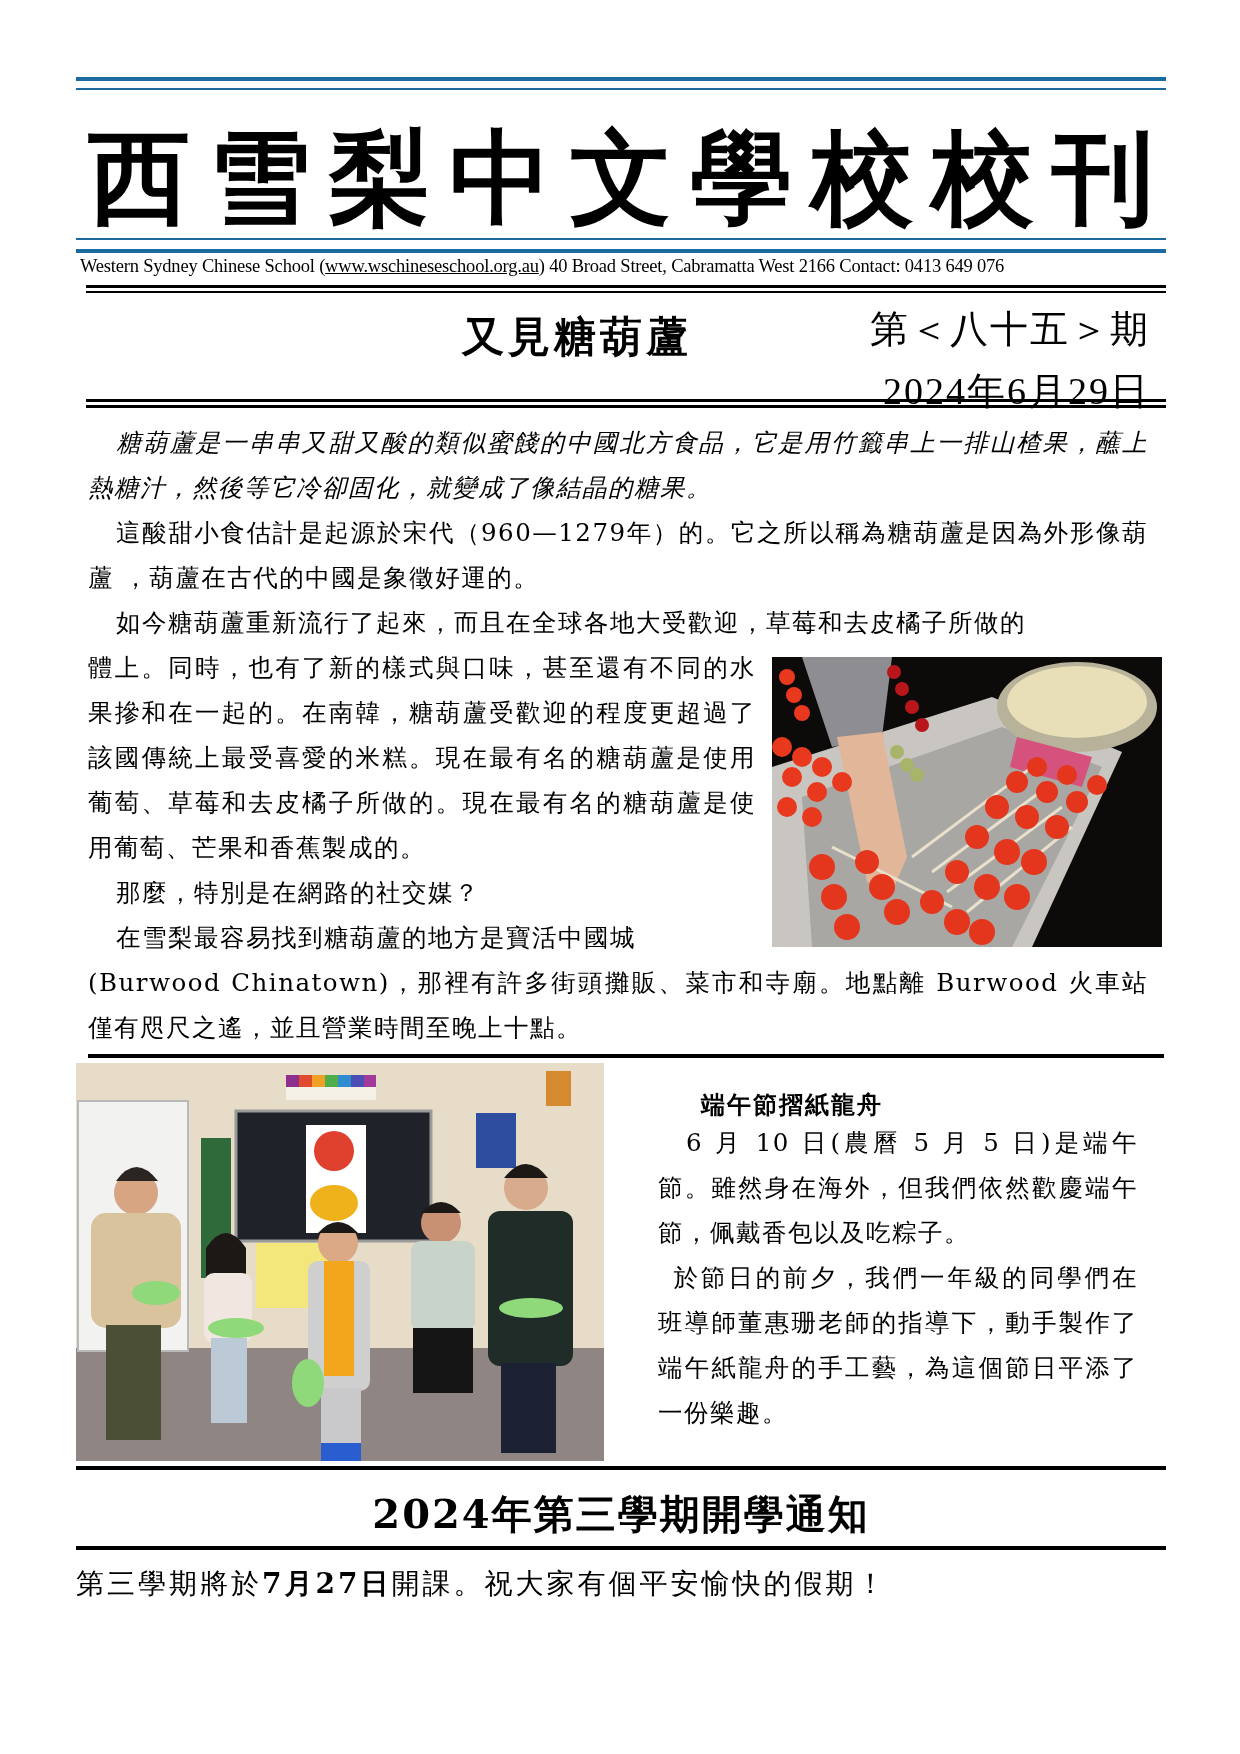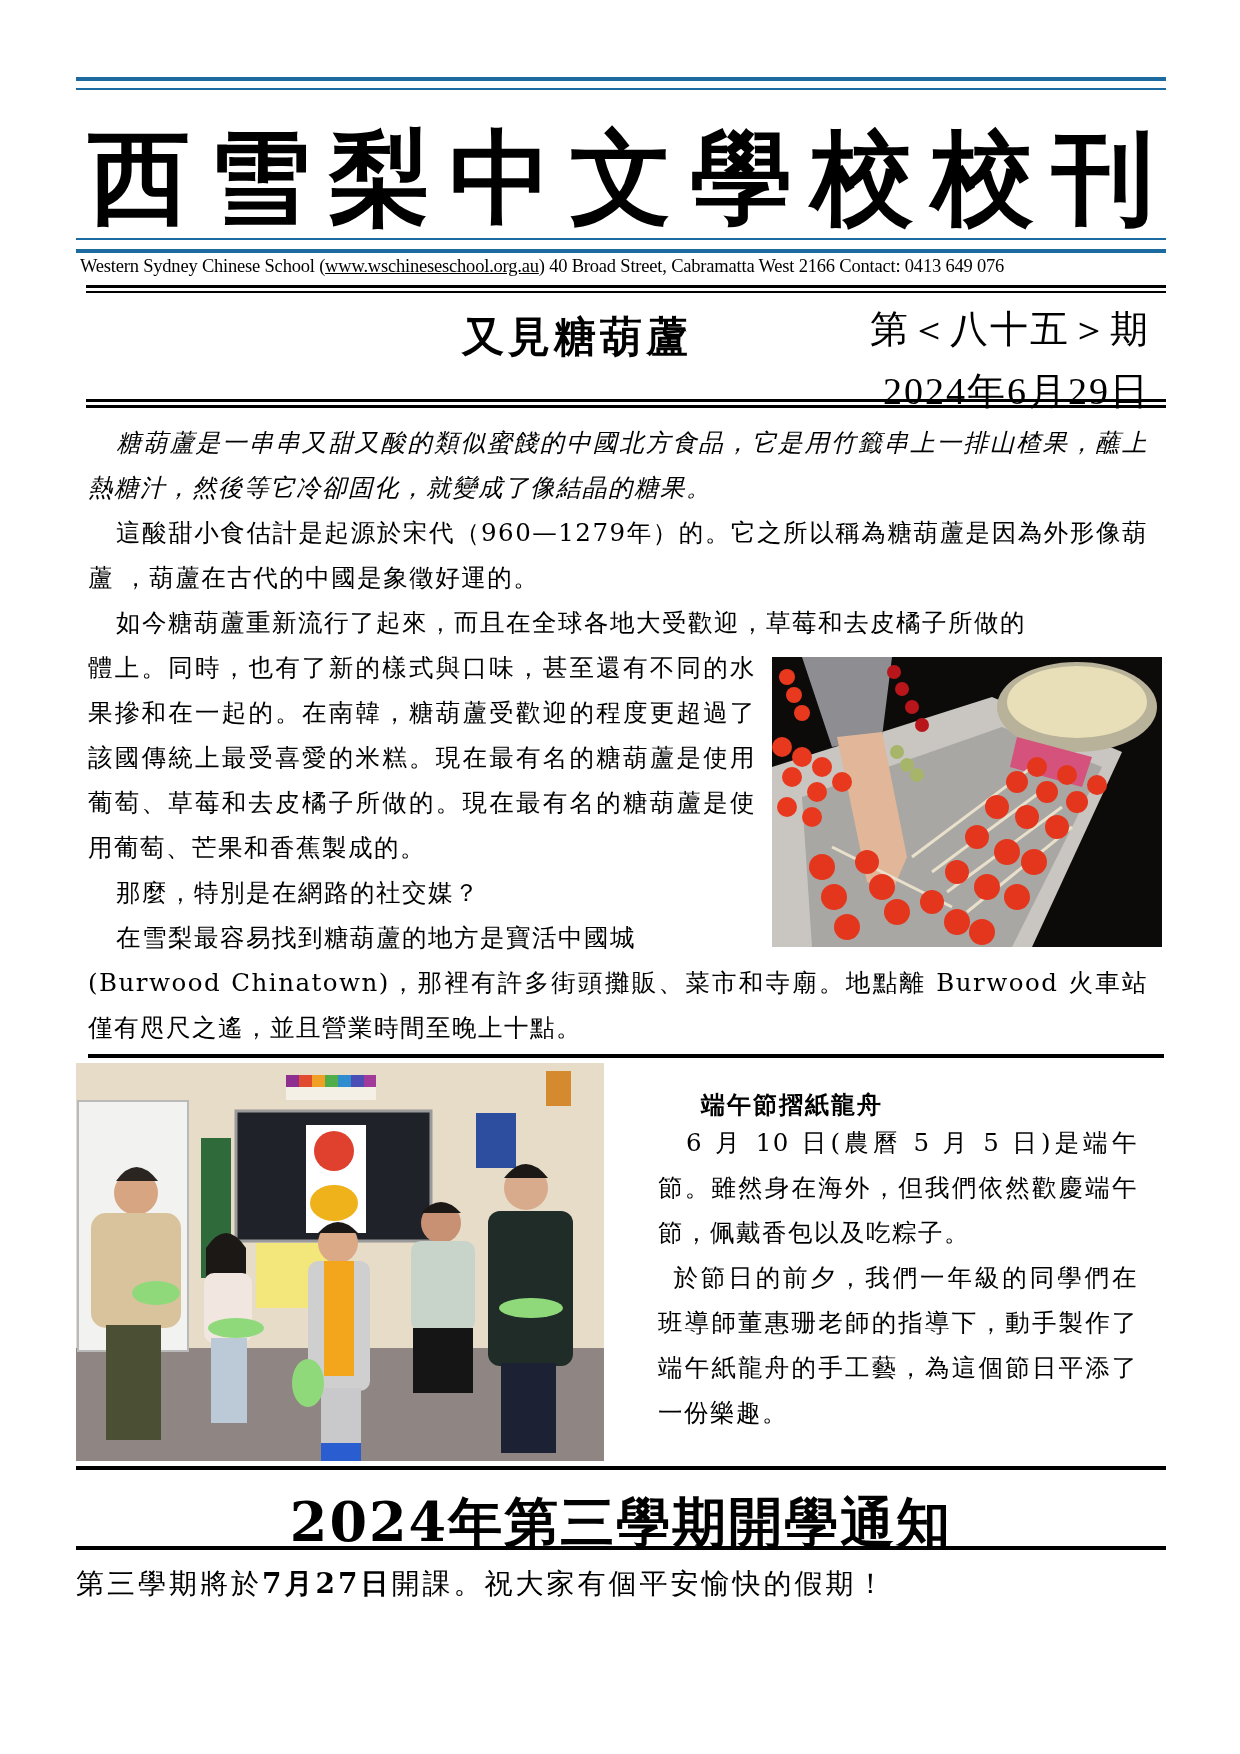--- a/index.html
+++ b/index.html
@@ -42,21 +42,21 @@
 
   .photo {
     position: absolute; overflow: hidden;
   }
 
   .section-heading {
     position: absolute; font-family: "DejaVu Serif", serif; font-weight: bold; font-size: 24px; letter-spacing: 2px;
   }
   .notice-title {
     position: absolute; left: 76px; width: 1090px; top: 1487px; text-align: center;
-    font-family: "DejaVu Serif", serif; font-weight: bold; font-size: 54px; letter-spacing: 2px;
+    font-family: "DejaVu Serif", serif; font-weight: bold; font-size: 40px; letter-spacing: 2px;
   }
   .notice-body {
     position: absolute; left: 76px; width: 1090px; top: 1565px; text-align: left;
     font-family: "DejaVu Serif", serif; font-size: 28px; letter-spacing: 3px;
   }
   .notice-body b { font-weight: bold; }
 </style>
 </head>
 <body>
 

